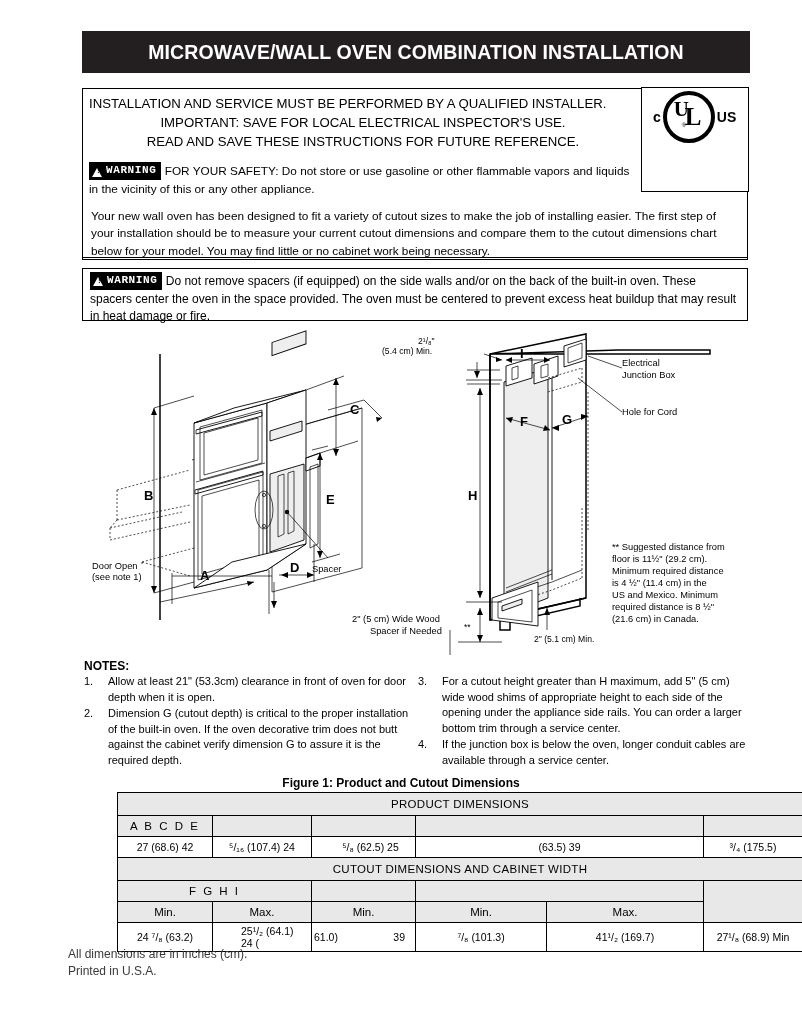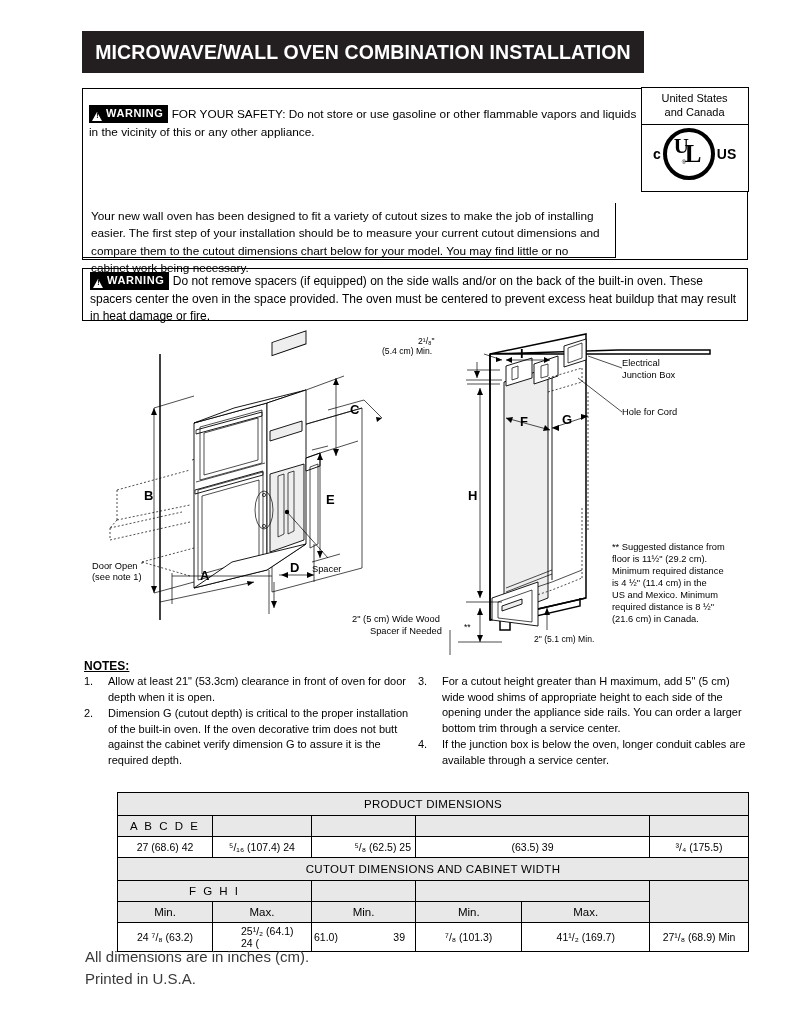--- a/index.html
+++ b/index.html
@@ -18,21 +18,21 @@
     margin: 0 auto;
     background: #fff;
     overflow: hidden;
   }
 
   
   .title-bar {
     position: absolute;
     left: 82px;
     top: 31px;
-    width: 562px;
+    width: 668px;
     height: 42px;
     background: #231f20;
     color: #ffffff;
     display: flex;
     align-items: center;
     justify-content: center;
     font-size: 19.5px;
     font-weight: bold;
     letter-spacing: 0.1px;
   }
@@ -69,20 +69,21 @@
     display: inline-block;
     background: #000;
     color: #fff;
     font-weight: bold;
     font-size: 11px;
     letter-spacing: 0.6px;
     padding: 1px 5px 1px 3px;
     vertical-align: middle;
     position: relative;
     top: -1px;
+    font-family: Liberation Mono, monospace;
   }
   .warn-badge .tri {
     display: inline-block;
     width: 0; height: 0;
     border-left: 5px solid transparent;
     border-right: 5px solid transparent;
     border-bottom: 9px solid #fff;
     position: relative;
     top: 1px;
     margin-right: 3px;
@@ -162,21 +163,21 @@
     position: absolute;
     left: 15px; top: 27px;
     font-size: 6px;
   }
 
   
   .box2 {
     position: absolute;
     left: 82px;
     top: 203px;
-    width: 534px;
+    width: 666px;
     height: 55px;
     border: 1.6px solid #000;
     box-sizing: border-box;
     padding: 5px 8px;
     font-size: 11.8px;
     line-height: 1.48;
     background: transparent;
     border-top: none;
   }
 
@@ -204,21 +205,20 @@
   }
   .diagram svg { display: block; }
 
   
   .notes-head {
     position: absolute;
     left: 84px;
     top: 659px;
     font-size: 12px;
     font-weight: bold;
-    text-decoration: underline;
   }
   .notes-col {
     position: absolute;
     font-size: 11px;
     line-height: 1.42;
   }
   .notes-col.left { left: 84px; top: 674px; width: 330px; }
   .notes-col.right { left: 418px; top: 674px; width: 330px; }
   .note-row {
     display: flex;
@@ -236,21 +236,21 @@
     left: 0; right: 0;
     top: 776px;
     text-align: center;
     font-size: 12px;
     font-weight: bold;
   }
   table.dims {
     position: absolute;
     left: 117px;
     top: 792px;
-    width: 632px;
+    width: 686px;
     border-collapse: collapse;
     font-size: 10.5px;
   }
   table.dims td {
     border: 1.1px solid #000;
     padding: 2px 4px;
     height: 16px;
     text-align: center;
     vertical-align: middle;
   }
@@ -271,23 +271,23 @@
   }
   table.dims td.vals {
     background: #fff;
     margin-top: 32px;
   }
   .minmax-row td { font-size: 11.5px; background: #e8e8e8; }
 
   
   .foot-left {
     position: absolute;
-    left: 85px;
+    left: 68px;
     top: 946px;
-    font-size: 15px;
+    font-size: 12px;
     line-height: 1.45;
     color: #3a3a3a;
   }
   .foot-right {
     position: absolute;
     right: 95px;
     top: 946px;
     text-align: right;
     font-size: 10.2px;
     line-height: 1.45;
@@ -309,31 +309,32 @@
 <body>
 
 <div id="page">
 
   <div class="title-bar">
     <span>MICROWAVE/WALL OVEN COMBINATION INSTALLATION</span>
   </div>
 
   <div class="box1">
     <div class="box1-left">
+      <div class="inst-lines">
+        <div class="l1">INSTALLATION AND SERVICE MUST BE PERFORMED BY A QUALIFIED INSTALLER.</div>
+        <div>IMPORTANT: SAVE FOR LOCAL ELECTRICAL INSPECTOR'S USE.</div>
+        <div>READ AND SAVE THESE INSTRUCTIONS FOR FUTURE REFERENCE.</div>
+      </div>
       <div class="warn-block">
         <span class="warn-badge"><span class="tri-wrap"><span class="tri"></span><span class="bang">!</span></span><span>WARNING</span></span>
         <span>FOR YOUR SAFETY: Do not store or use gasoline or other flammable vapors and liquids in the vicinity of this or any other appliance.</span>
       </div>
     </div>
 
     <div class="ul-cell">
-      <div class="ul-country">
-        <div>United States</div>
-        <div>and Canada</div>
-      </div>
       <div class="ul-mark">
         <span class="ul-c">c</span>
         <span class="ul-circle">
           <span class="ul-u">U</span>
           <span class="ul-l">L</span>
           <span class="ul-r">®</span>
         </span>
         <span class="ul-us">US</span>
       </div>
     </div>
@@ -576,37 +577,38 @@
     <div class="note-row">
       <div class="note-num">3.</div>
       <div class="note-txt">For a cutout height greater than H maximum, add 5" (5 cm) wide wood shims of appropriate height to each side of the opening under the appliance side rails. You can order a larger bottom trim through a service center.</div>
     </div>
     <div class="note-row">
       <div class="note-num">4.</div>
       <div class="note-txt">If the junction box is below the oven, longer conduit cables are available through a service center.</div>
     </div>
   </div>
 
+  <div class="fig-cap">Figure 1: Product and Cutout Dimensions</div>
 
   <table class="dims">
     <tbody>
       <tr>
         <td class="band" colspan="6">PRODUCT DIMENSIONS</td>
       </tr>
       <tr>
         <td class="letters" style="width:86px">A B C D E</td>
         <td class="hdr" style="width:90px"></td>
         <td class="hdr" style="width:95px"></td>
         <td class="hdr" colspan="2" style="width:165px"></td>
         <td class="hdr" style="width:90px"></td>
       </tr>
       <tr>
         <td class="vals">27 (68.6) 42</td>
         <td class="vals">⁵/₁₆  (107.4) 24</td>
-        <td class="vals" style="text-align:right;padding-left:18px">⁵/₈ (62.5) 25</td>
+        <td class="vals" style="text-align:center;padding-left:18px">⁵/₈ (62.5) 25</td>
         <td class="vals" colspan="2" style="text-align:center;padding-left:4px">(63.5) 39</td>
         <td class="vals">³/₄ (175.5)</td>
       </tr>
       <tr>
         <td class="band" colspan="6">CUTOUT DIMENSIONS AND CABINET WIDTH</td>
       </tr>
       <tr>
         <td class="letters" colspan="2" style="border-bottom:none">F G H I</td>
         <td class="hdr" style="border-bottom:none"></td>
         <td class="hdr" colspan="2" style="border-bottom:none"></td>

